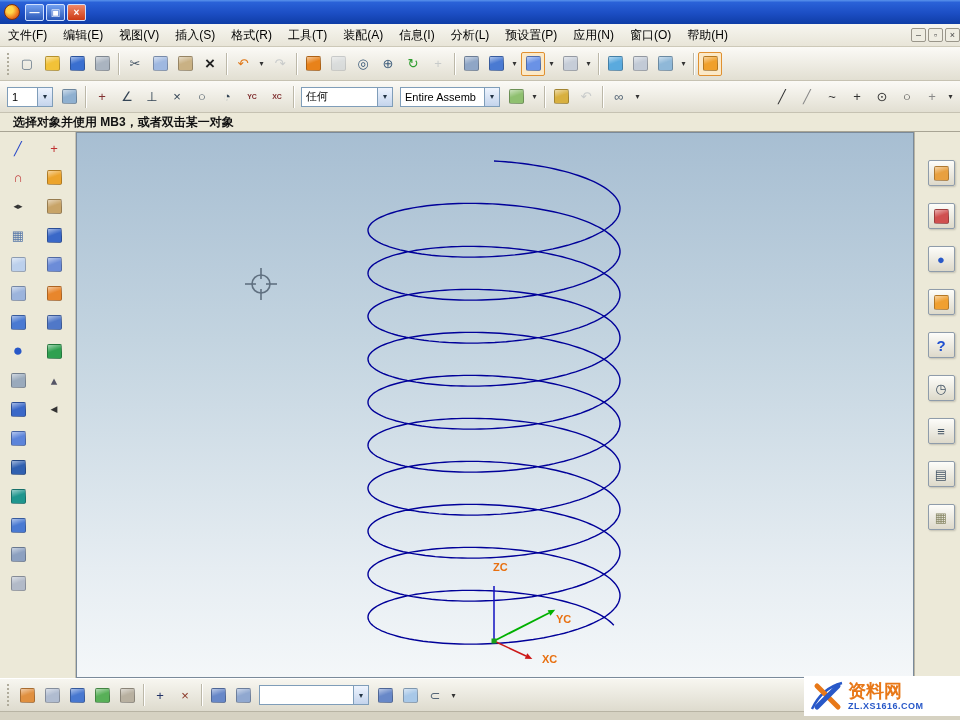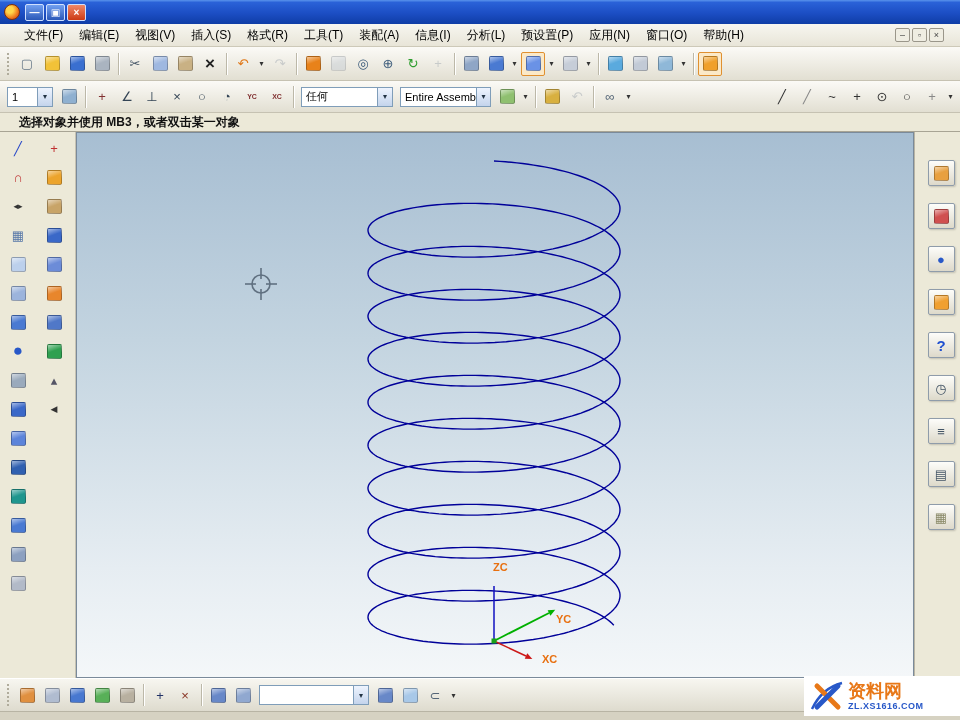--- a/index.html
+++ b/index.html
@@ -7,21 +7,21 @@
   body{font-family:"Liberation Sans","DejaVu Sans",sans-serif;background:#ece9d8;position:relative;font-size:12px}
 
   
   .titlebar{height:24px;background:linear-gradient(180deg,#5a94ec 0%,#2a62d8 10%,#1c4ec4 55%,#0f3da6 100%);display:flex;align-items:center;padding:0 4px;gap:5px}
   .nx-logo{width:16px;height:16px;border-radius:50%;background:radial-gradient(circle at 35% 35%,#ffd64a 25%,#f08020 60%,#c83010 100%);border:1px solid #803008;flex:0 0 auto}
   .title-text{color:#fff;font-weight:bold;font-size:12px;letter-spacing:.4px;flex:1;white-space:nowrap;overflow:hidden;text-shadow:1px 1px 1px #00227080}
   .titlebar .tbicon{width:19px;height:17px;border:1px solid #cfe0ff;border-radius:2px;background:linear-gradient(180deg,#72a0f0,#2a58b8);color:#fff;font-size:10px;font-weight:bold;display:flex;align-items:center;justify-content:center}
   .titlebar .tbicon.close{background:linear-gradient(180deg,#f08868,#cc3a14)}
 
   
-  .menubar{height:23px;background:linear-gradient(#f7f6f0,#e8e5d8);border-bottom:1px solid #cdc9b8;display:flex;align-items:center;padding:0 16px}
+  .menubar{height:23px;background:linear-gradient(#f7f6f0,#e8e5d8);border-bottom:1px solid #cdc9b8;display:flex;align-items:center;padding:0 0}
   .menu-item{padding:3px 8px;cursor:default;white-space:nowrap}
   .doc-controls{margin-left:auto;display:flex;gap:2px}
   .doc-controls .tbicon{width:15px;height:14px;border:1px solid #9a968a;background:#efede2;color:#444;font-size:9px;display:flex;align-items:center;justify-content:center}
 
   
   .toolbar{display:flex;align-items:center;background:linear-gradient(#fbfaf6,#e2dfd2);border-bottom:1px solid #c6c2b2;padding:0 4px;gap:1px;flex-wrap:nowrap;overflow:hidden}
   .toolbar.row1{height:34px}
   .toolbar.row2{height:32px}
   .grip{width:4px;height:22px;border-left:2px dotted #b0ac9c;margin:0 3px;flex:0 0 auto}
   .tbicon{width:24px;height:24px;display:flex;align-items:center;justify-content:center;font-size:13px;color:#445;border:1px solid transparent;border-radius:2px;flex:0 0 auto;cursor:default;user-select:none}
@@ -33,21 +33,21 @@
   .tbicon.mini{font-size:9px;height:12px;color:#333}
   .tbicon.txt{font-size:7px;font-weight:bold;color:#803030}
   .tbicon.bold{font-weight:bold;font-size:15px}
   .tsep{width:1px;height:22px;background:#bcb8a8;box-shadow:1px 0 0 #fff;margin:0 3px;flex:0 0 auto}
   .flex-spacer{flex:1}
 
   .combo{height:20px;background:#fff;border:1px solid #7f9db9;display:flex;align-items:center;font-size:11px;padding-left:4px;flex:0 0 auto;margin:0 3px;white-space:nowrap;overflow:hidden}
   .combo-btn{margin-left:auto;width:15px;align-self:stretch;background:linear-gradient(#eef4fe,#c4d4ec);border-left:1px solid #7f9db9;display:flex;align-items:center;justify-content:center;font-size:8px;color:#234}
 
   
-  .promptbar{height:19px;background:#ece9d8;border-bottom:1px solid #a8a494;display:flex;align-items:center;padding-left:19px;font-weight:bold;font-size:12px;color:#111}
+  .promptbar{height:19px;background:#ece9d8;border-bottom:1px solid #a8a494;display:flex;align-items:center;padding-left:13px;font-weight:bold;font-size:12px;color:#111}
 
   
   .main{height:546px;display:flex}
   .left-tools{width:76px;background:#ece9d8;display:flex;padding:3px 2px;gap:4px;border-right:1px solid #c6c2b2}
   .tool-col{display:flex;flex-direction:column;align-items:center;gap:3px;width:32px}
   .tool-col .tbicon{width:26px;height:26px}
   .viewport{flex:1;position:relative;border:1px solid #7a8a9a;background:linear-gradient(180deg,#a7bed2 0%,#c3d4e0 38%,#e6edf2 80%,#f4f7f9 100%);overflow:hidden}
   .viewport svg{display:block}
   .vp-gutter{width:8px;background:#ece9d8;border-left:1px solid #b8b4a4}
   .right-tools{width:38px;background:#ece9d8;display:flex;flex-direction:column;align-items:center;gap:17px;padding-top:28px}
@@ -184,21 +184,21 @@
       <div class="tbicon" style="color: rgb(51, 68, 85);">○</div>
       <div class="tbicon" style="color: rgb(51, 68, 85);">◔</div>
       <div class="tbicon txt">YC</div>
       <div class="tbicon txt">XC</div>
       <div class="tsep"></div>
     </span>
   <div class="combo" style="width:92px">
     <span>任何</span>
     <span class="combo-btn">▾</span>
   </div>
-  <div class="combo" style="width:91px">
+  <div class="combo" style="width:100px">
     <span>Entire Assemb</span>
     <span class="combo-btn">▾</span>
   </div>
   <span style="display:flex;align-items:center;gap:1px">
       <div class="tbicon">
         <span class="swatch" style="background: linear-gradient(160deg, rgba(255, 255, 255, 0.55), rgba(255, 255, 255, 0) 45%), rgb(143, 192, 112);"></span>
       </div>
       <div class="tbicon dd">▾</div>
       <div class="tsep"></div>
       <div class="tbicon">

